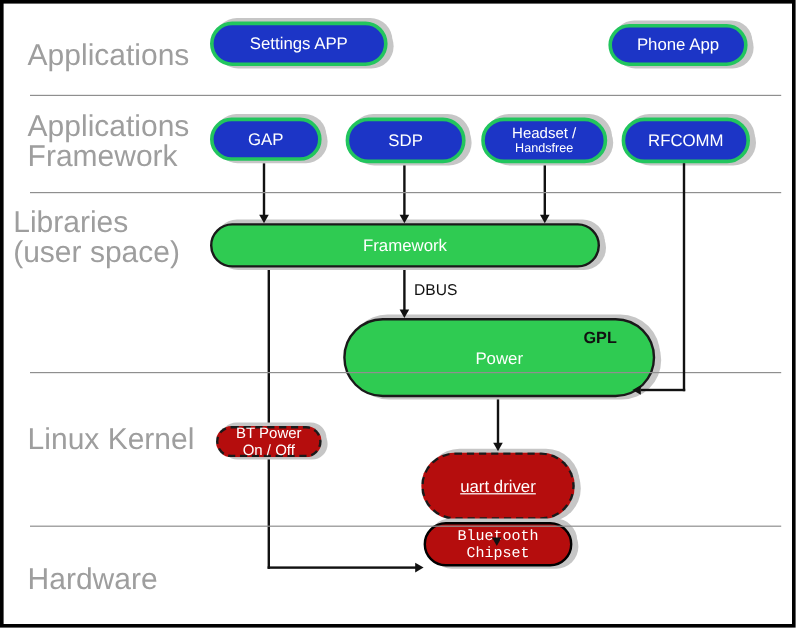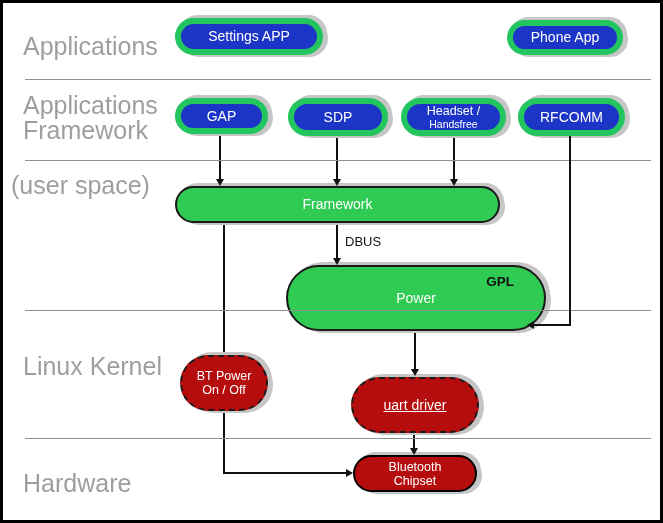--- a/index.html
+++ b/index.html
@@ -17,21 +17,21 @@
     position:absolute; color:var(--label_gray); font-size:25px; line-height:25px;
     text-align:left; z-index:1; letter-spacing:0px;
   }
   .layer-label span{display:block;}
   .pill{
     position:absolute; z-index:3; border-radius:999px;
     display:flex; flex-direction:column; align-items:center; justify-content:center;
     color:#ffffff; font-size:14px; text-align:center; line-height:15px;
     box-shadow:4px -3px 0 var(--shadow), 5px 2px 0 var(--shadow);
   }
-  .pill.blue{background:var(--blue); border:6px solid #22c55e;}
+  .pill.blue{background:var(--blue); border:3px solid #22c55e;}
   .pill.green{background:var(--green); border:2px solid #1a1a1a;}
   .pill.red{background:var(--red); border:2px solid #000;}
   .pill.red.dashed{border:2px dashed #1a1a1a;}
   .pill .sub{font-size:10.5px; line-height:12px;}
   .pill .l1{font-size:12.5px; line-height:14px;}
   .badge{position:absolute; top:7px; right:30px; color:#111; font-size:13.5px; font-weight:700;}
   .vline{position:absolute; width:2px; background:var(--line); z-index:2;}
   .hline{position:absolute; height:2px; background:var(--line); z-index:2;}
   .z-top{z-index:4;}
   .arr{position:absolute; width:0; height:0; z-index:4;}
@@ -51,20 +51,21 @@
   <div class="divider" style="top:435px;"></div>
 
   <div class="layer-label" style="left:20px; top:31px; width:145px;">
     <span>Applications</span>
   </div>
   <div class="layer-label" style="left:20px; top:90px; width:145px;">
     <span>Applications</span>
     <span>Framework</span>
   </div>
   <div class="layer-label" style="left:8px; top:170px; width:160px;">
+    <span>Libraries</span>
     <span>(user space)</span>
   </div>
   <div class="layer-label" style="left:20px; top:351px; width:145px;">
     <span>Linux Kernel</span>
   </div>
   <div class="layer-label" style="left:20px; top:468px; width:145px;">
     <span>Hardware</span>
   </div>
 
   <div class="vline" style="left:216px; top:133px; height:44px;"></div>
@@ -116,26 +117,26 @@
   </div>
 
   <div class="pill green" style="left:172px; top:183px; width:325px; height:37px;">
     <span>Framework</span>
   </div>
   <div class="pill green" style="left:283px; top:262px; width:260px; height:66px;">
     <span class="badge">GPL</span>
     <span>Power</span>
   </div>
 
-  <div class="pill red dashed" style="left:177px; top:352px; width:88px; height:56px;">
+  <div class="pill red dashed" style="left:177px; top:352px; width:88px; height:26px;">
     <span class="l1">BT Power</span>
     <span class="l1">On / Off</span>
   </div>
   <div class="pill red dashed" style="left:348px; top:374px; width:128px; height:56px;text-decoration:underline;">
     <span>uart driver</span>
   </div>
 
-  <div class="pill red" style="left:350px; top:452px; width:124px; height:37px;">
+  <div class="pill red" style="left:350px; top:432px; width:124px; height:37px;font-family:Liberation Mono, monospace;">
     <span class="l1">Bluetooth</span>
     <span class="l1">Chipset</span>
   </div>
 
 </div>
 
 </body></html>

